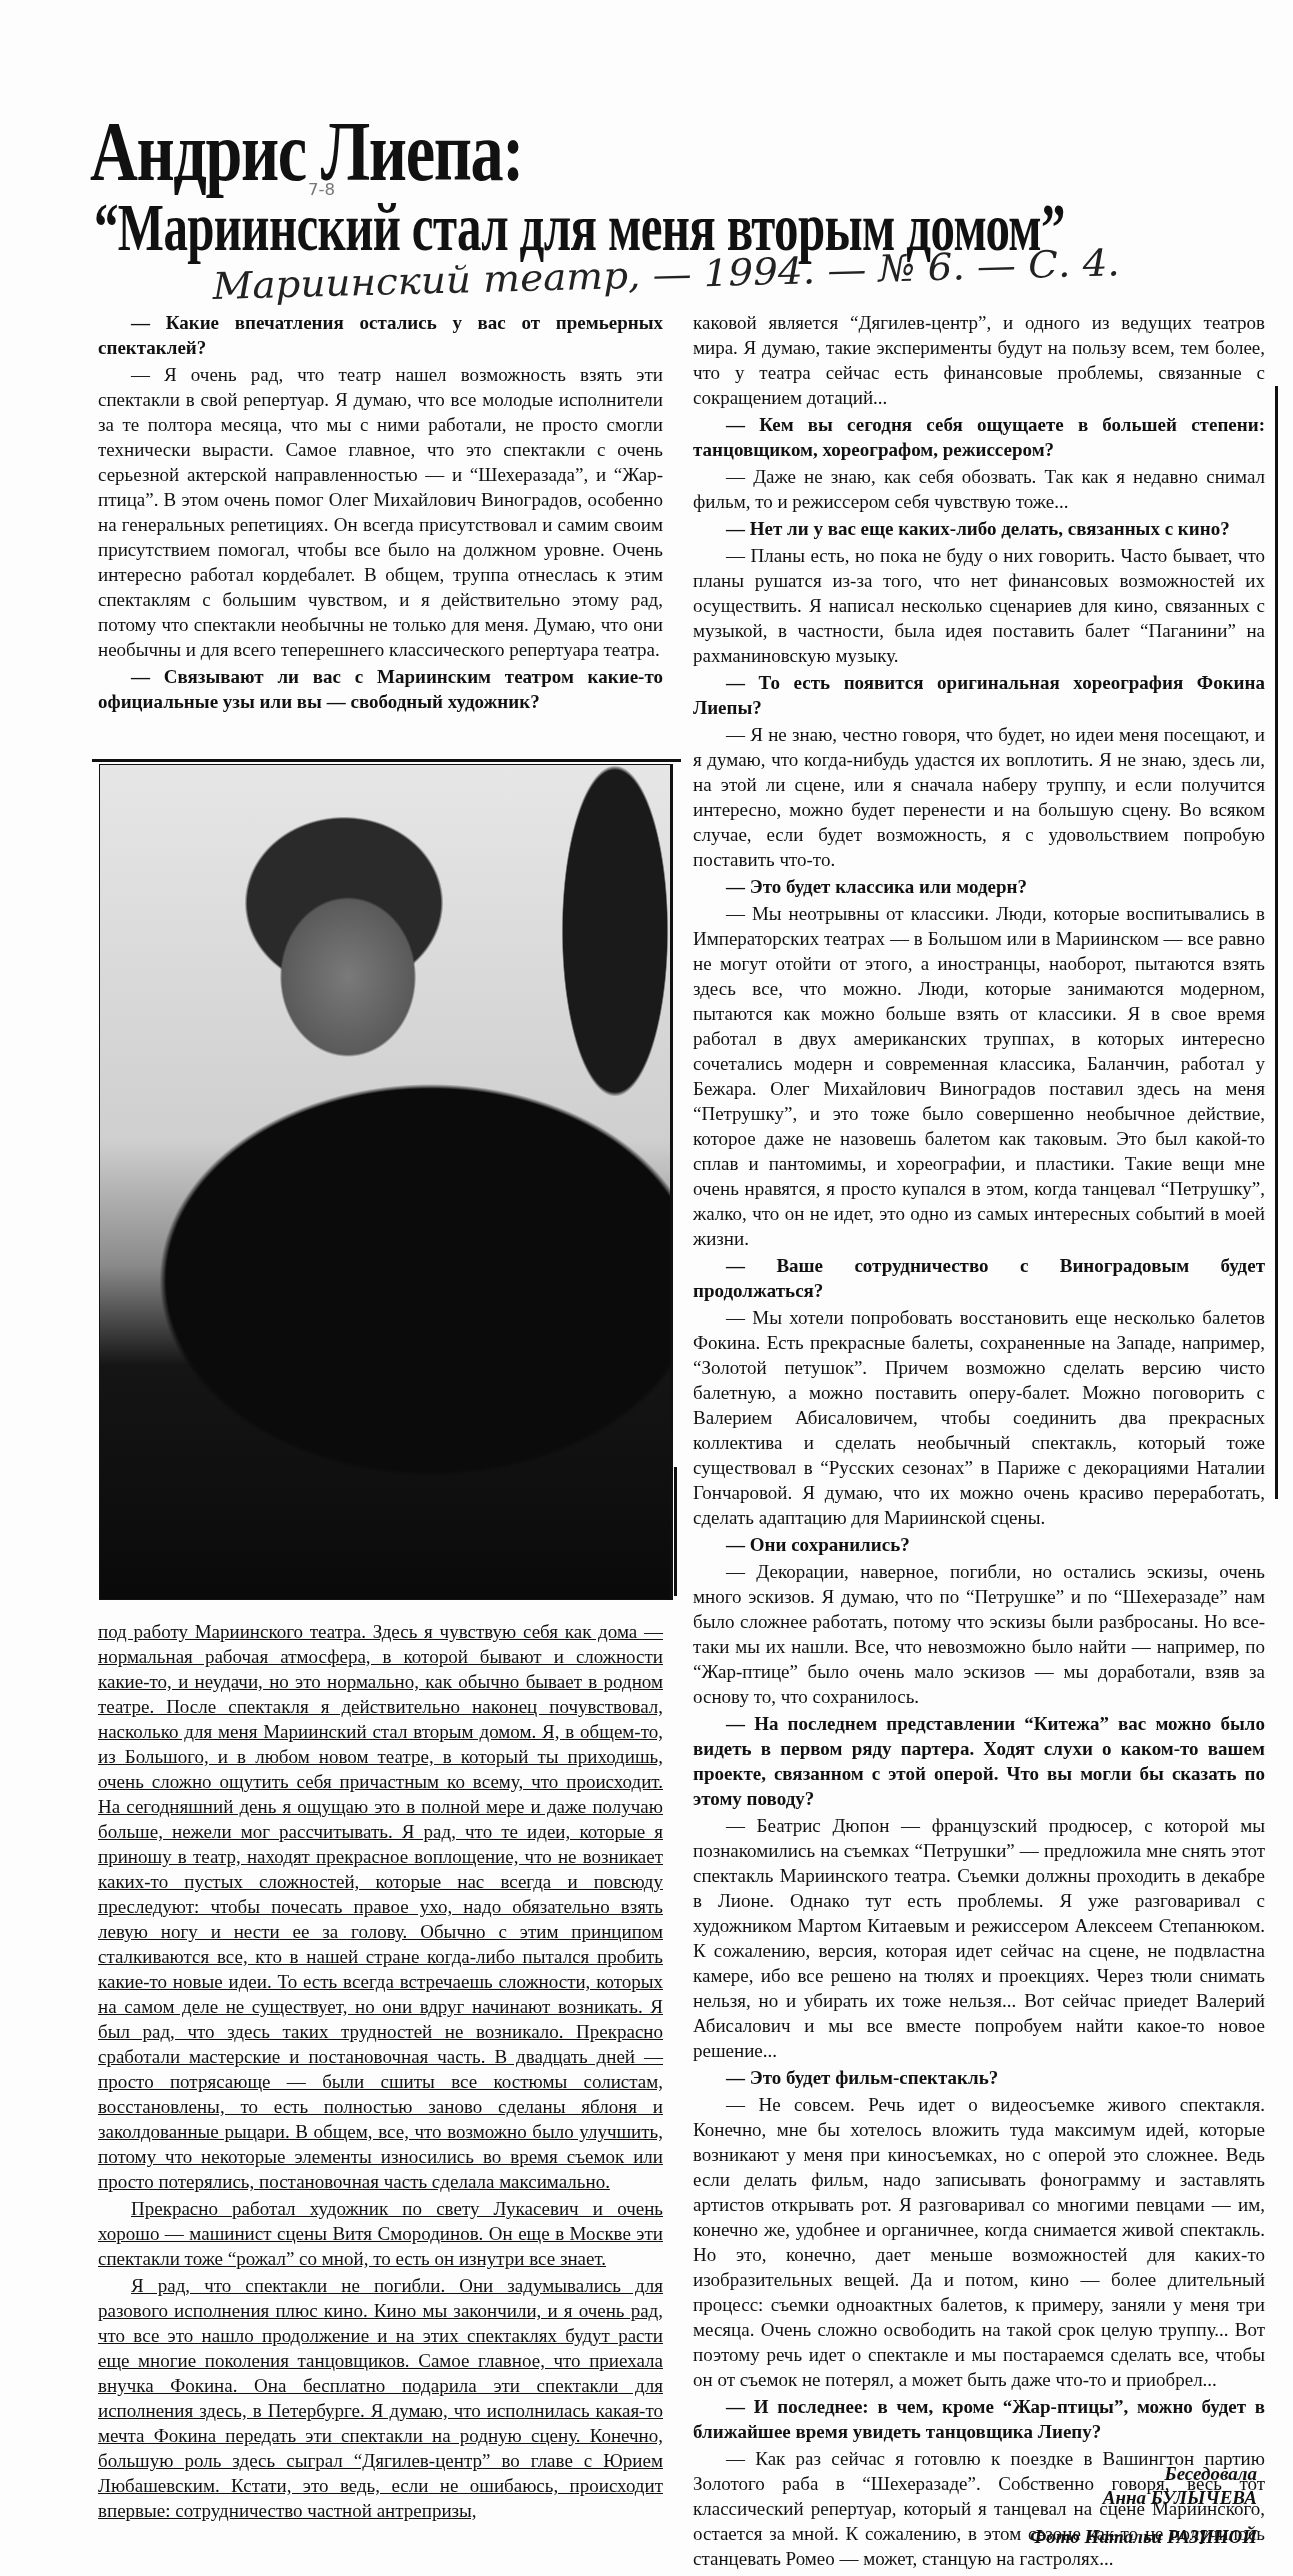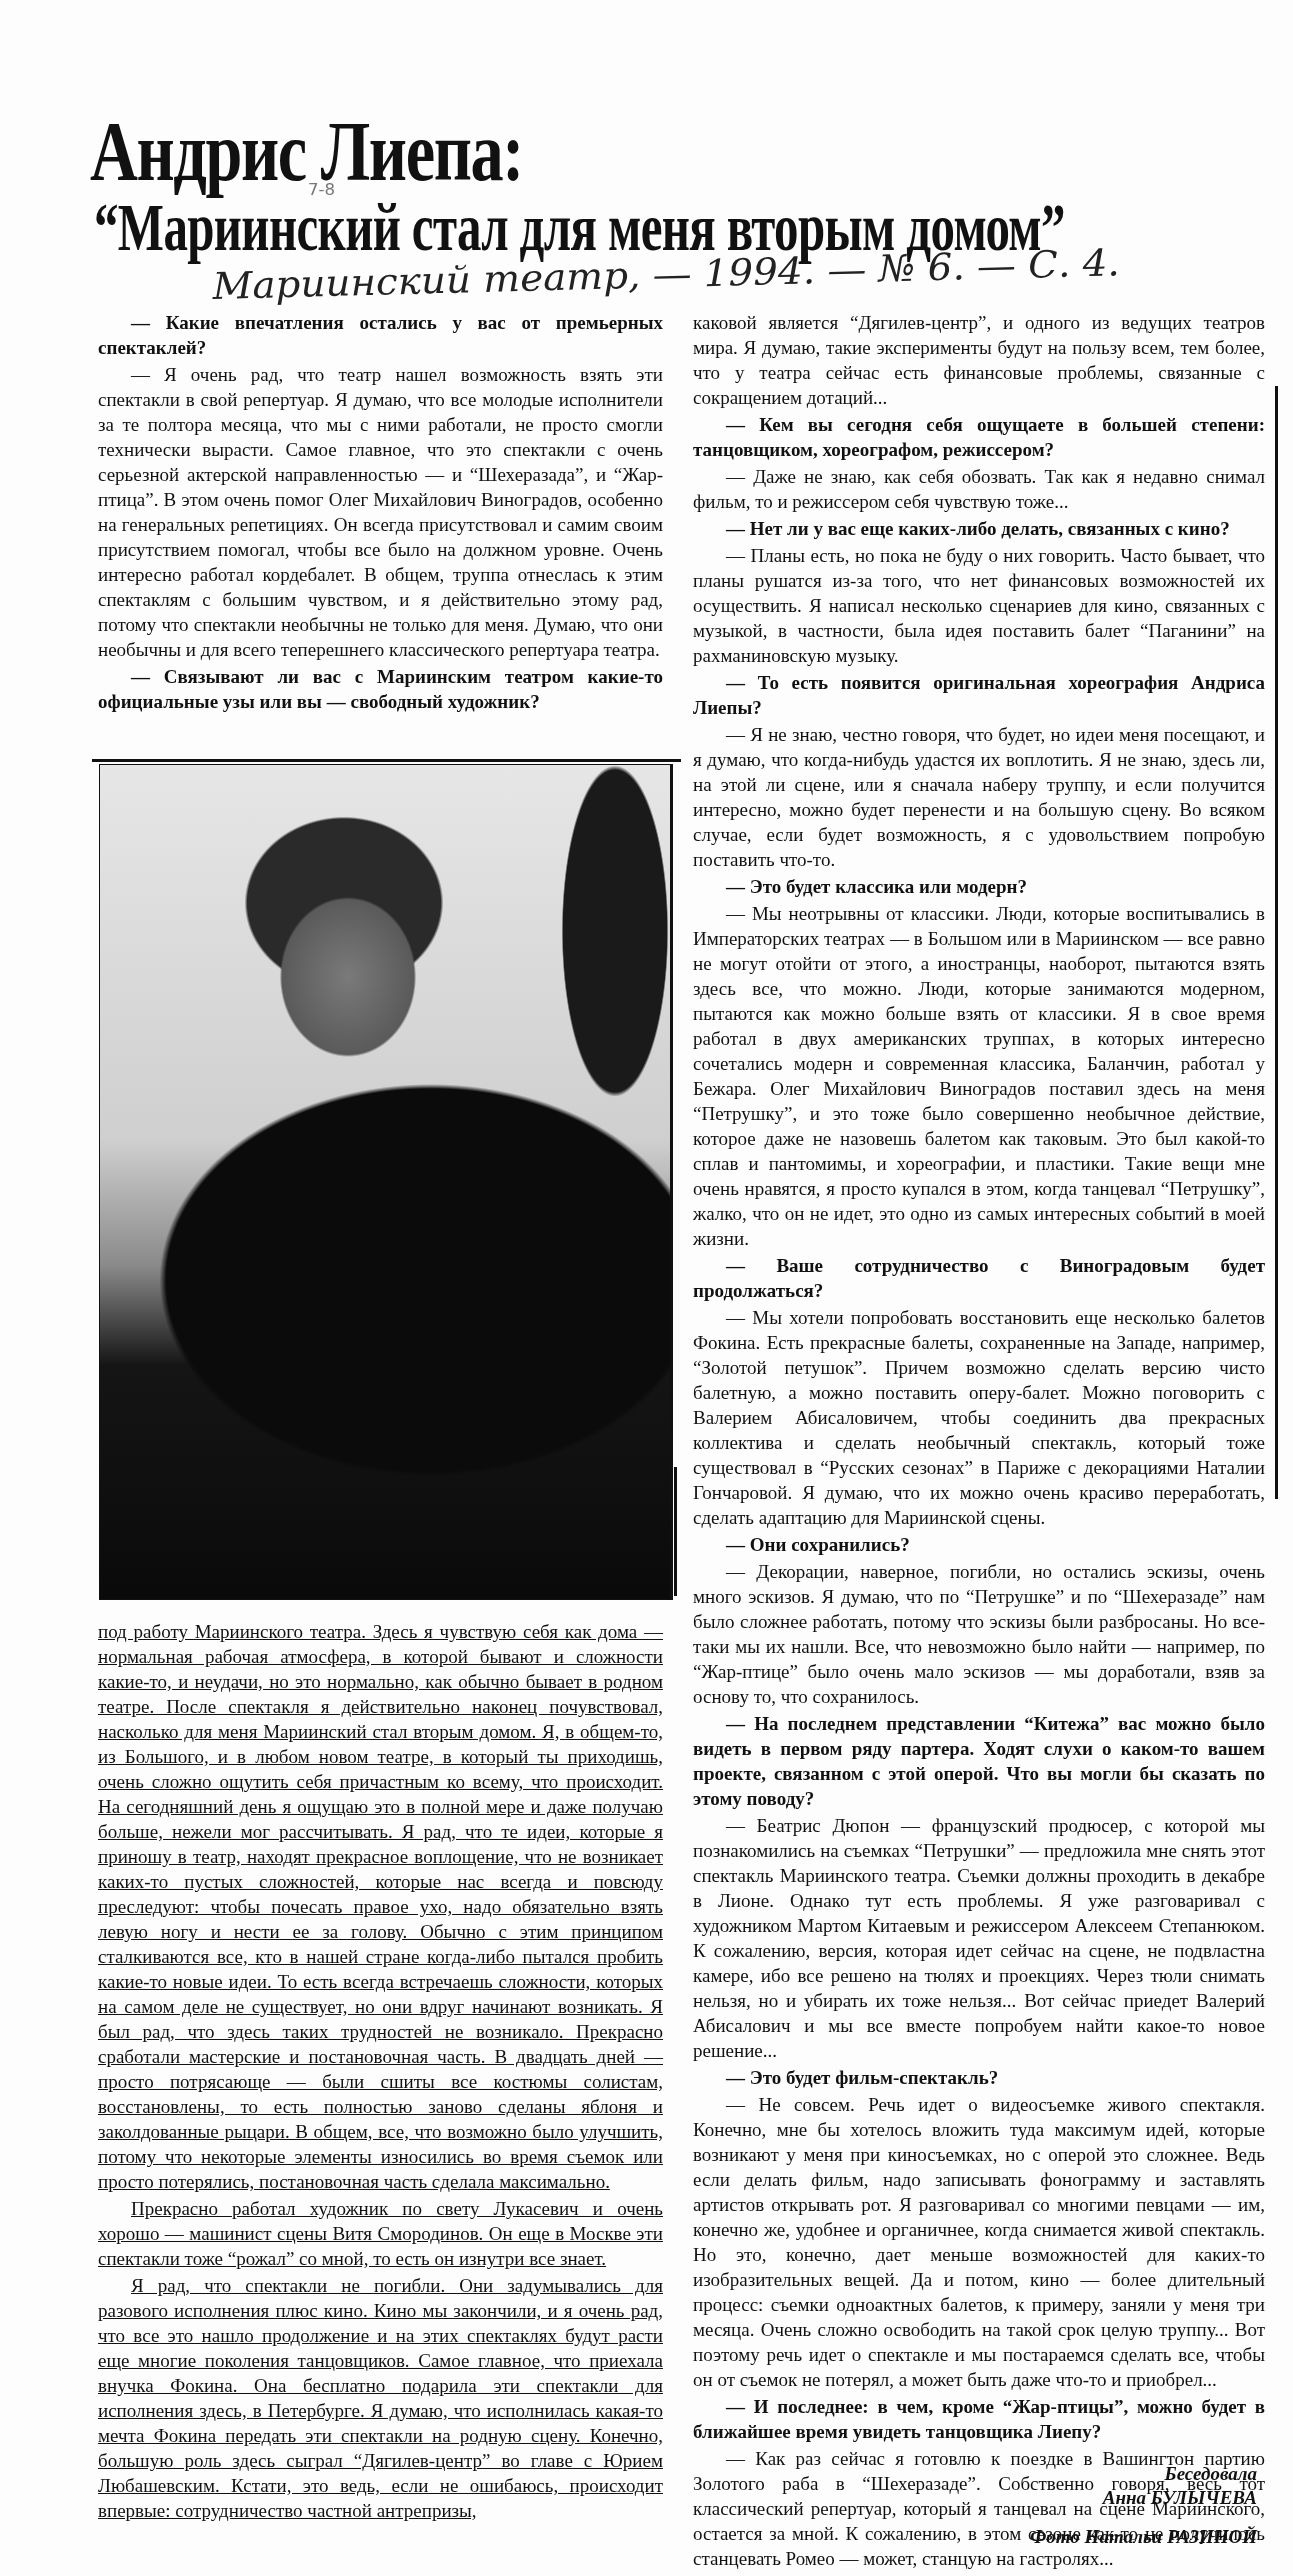--- a/index.html
+++ b/index.html
@@ -82,21 +82,21 @@
 
   <div class="right-rule"></div>
   <div class="left-rule"></div>
 
   <div class="col" id="col-right">
       <p class="noindent">каковой является “Дягилев-центр”, и одного из ведущих театров мира. Я думаю, такие эксперименты будут на пользу всем, тем более, что у театра сейчас есть финансовые проблемы, связанные с сокращением дотаций...</p>
       <p class="q">— Кем вы сегодня себя ощущаете в большей степени: танцовщиком, хореографом, режиссером?</p>
       <p class="">— Даже не знаю, как себя обозвать. Так как я недавно снимал фильм, то и режиссером себя чувствую тоже...</p>
       <p class="q">— Нет ли у вас еще каких-либо делать, связанных с кино?</p>
       <p class="">— Планы есть, но пока не буду о них говорить. Часто бывает, что планы рушатся из-за того, что нет финансовых возможностей их осуществить. Я написал несколько сценариев для кино, связанных с музыкой, в частности, была идея поставить балет “Паганини” на рахманиновскую музыку.</p>
-      <p class="q">— То есть появится оригинальная хореография Андриса Лиепы?</p>
+      <p class="q">— То есть появится оригинальная хореография Фокина Лиепы?</p>
       <p class="">— Я не знаю, честно говоря, что будет, но идеи меня посещают, и я думаю, что когда-нибудь удастся их воплотить. Я не знаю, здесь ли, на этой ли сцене, или я сначала наберу труппу, и если получится интересно, можно будет перенести и на большую сцену. Во всяком случае, если будет возможность, я с удовольствием попробую поставить что-то.</p>
       <p class="q">— Это будет классика или модерн?</p>
       <p class="">— Мы неотрывны от классики. Люди, которые воспитывались в Императорских театрах — в Большом или в Мариинском — все равно не могут отойти от этого, а иностранцы, наоборот, пытаются взять здесь все, что можно. Люди, которые занимаются модерном, пытаются как можно больше взять от классики. Я в свое время работал в двух американских труппах, в которых интересно сочетались модерн и современная классика, Баланчин, работал у Бежара. Олег Михайлович Виноградов поставил здесь на меня “Петрушку”, и это тоже было совершенно необычное действие, которое даже не назовешь балетом как таковым. Это был какой-то сплав и пантомимы, и хореографии, и пластики. Такие вещи мне очень нравятся, я просто купался в этом, когда танцевал “Петрушку”, жалко, что он не идет, это одно из самых интересных событий в моей жизни.</p>
       <p class="q">— Ваше сотрудничество с Виноградовым будет продолжаться?</p>
       <p class="">— Мы хотели попробовать восстановить еще несколько балетов Фокина. Есть прекрасные балеты, сохраненные на Западе, например, “Золотой петушок”. Причем возможно сделать версию чисто балетную, а можно поставить оперу-балет. Можно поговорить с Валерием Абисаловичем, чтобы соединить два прекрасных коллектива и сделать необычный спектакль, который тоже существовал в “Русских сезонах” в Париже с декорациями Наталии Гончаровой. Я думаю, что их можно очень красиво переработать, сделать адаптацию для Мариинской сцены.</p>
       <p class="q">— Они сохранились?</p>
       <p class="">— Декорации, наверное, погибли, но остались эскизы, очень много эскизов. Я думаю, что по “Петрушке” и по “Шехеразаде” нам было сложнее работать, потому что эскизы были разбросаны. Но все-таки мы их нашли. Все, что невозможно было найти — например, по “Жар-птице” было очень мало эскизов — мы доработали, взяв за основу то, что сохранилось.</p>
       <p class="q">— На последнем представлении “Китежа” вас можно было видеть в первом ряду партера. Ходят слухи о каком-то вашем проекте, связанном с этой оперой. Что вы могли бы сказать по этому поводу?</p>
       <p class="">— Беатрис Дюпон — французский продюсер, с которой мы познакомились на съемках “Петрушки” — предложила мне снять этот спектакль Мариинского театра. Съемки должны проходить в декабре в Лионе. Однако тут есть проблемы. Я уже разговаривал с художником Мартом Китаевым и режиссером Алексеем Степанюком. К сожалению, версия, которая идет сейчас на сцене, не подвластна камере, ибо все решено на тюлях и проекциях. Через тюли снимать нельзя, но и убирать их тоже нельзя... Вот сейчас приедет Валерий Абисалович и мы все вместе попробуем найти какое-то новое решение...</p>
       <p class="q">— Это будет фильм-спектакль?</p>

